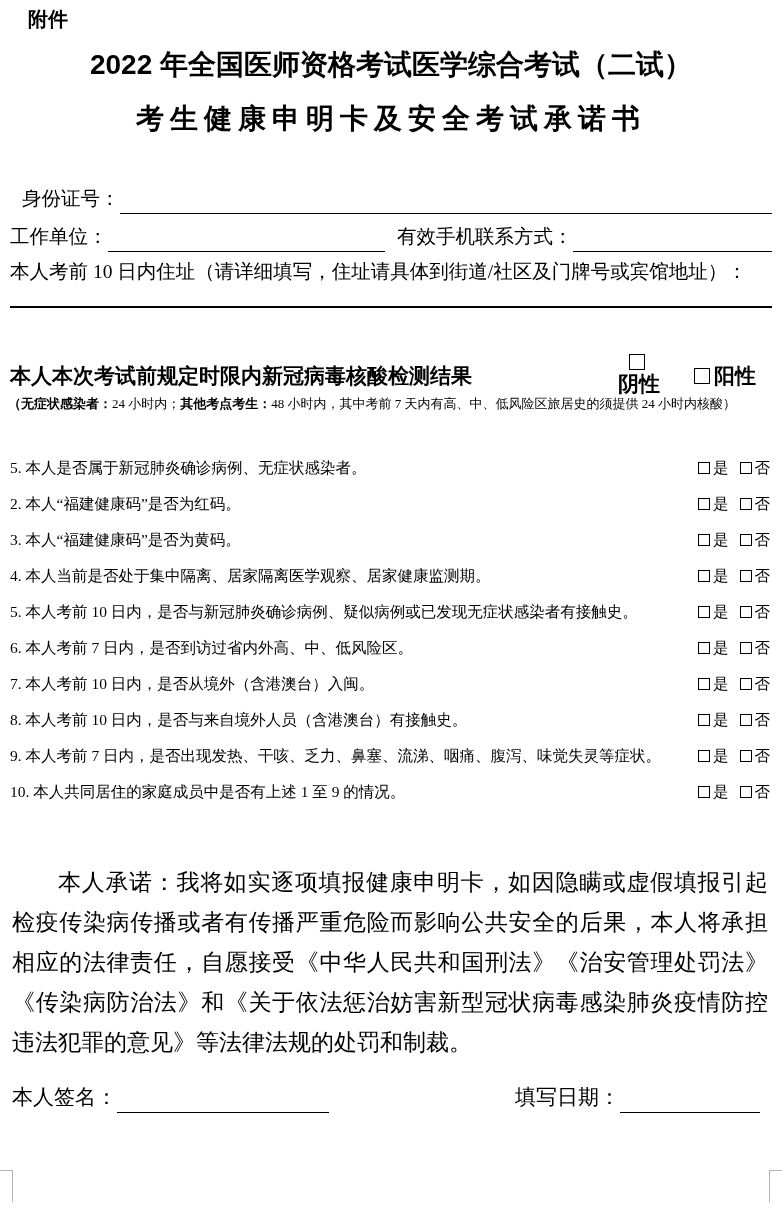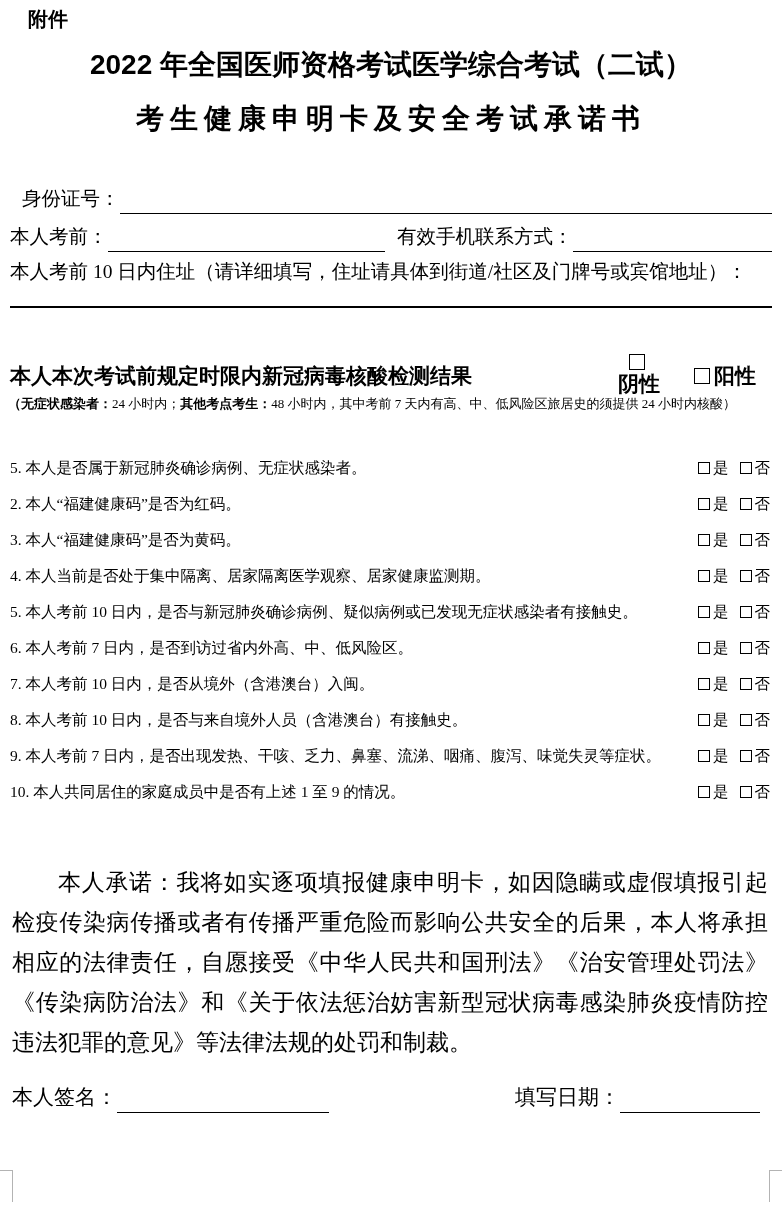--- a/index.html
+++ b/index.html
@@ -71,21 +71,21 @@
 
   <div class="form-block">
     <div class="f-row">
       <div class="f-right">
         <span class="f-label">身份证号：</span>
         <span class="ul grow"></span>
       </div>
     </div>
     <div class="f-row">
       <div class="f-left">
-        <span class="f-label">本人考前：</span>
+        <span class="f-label">工作单位：</span>
         <span class="ul grow"></span>
       </div>
       <div class="f-right">
         <span class="f-label">有效手机联系方式：</span>
         <span class="ul grow"></span>
       </div>
     </div>
     <div class="addr-row">本人考前 10 日内住址（请详细填写，住址请具体到街道/社区及门牌号或宾馆地址）：</div>
     <div class="addr-line"></div>
   </div>

